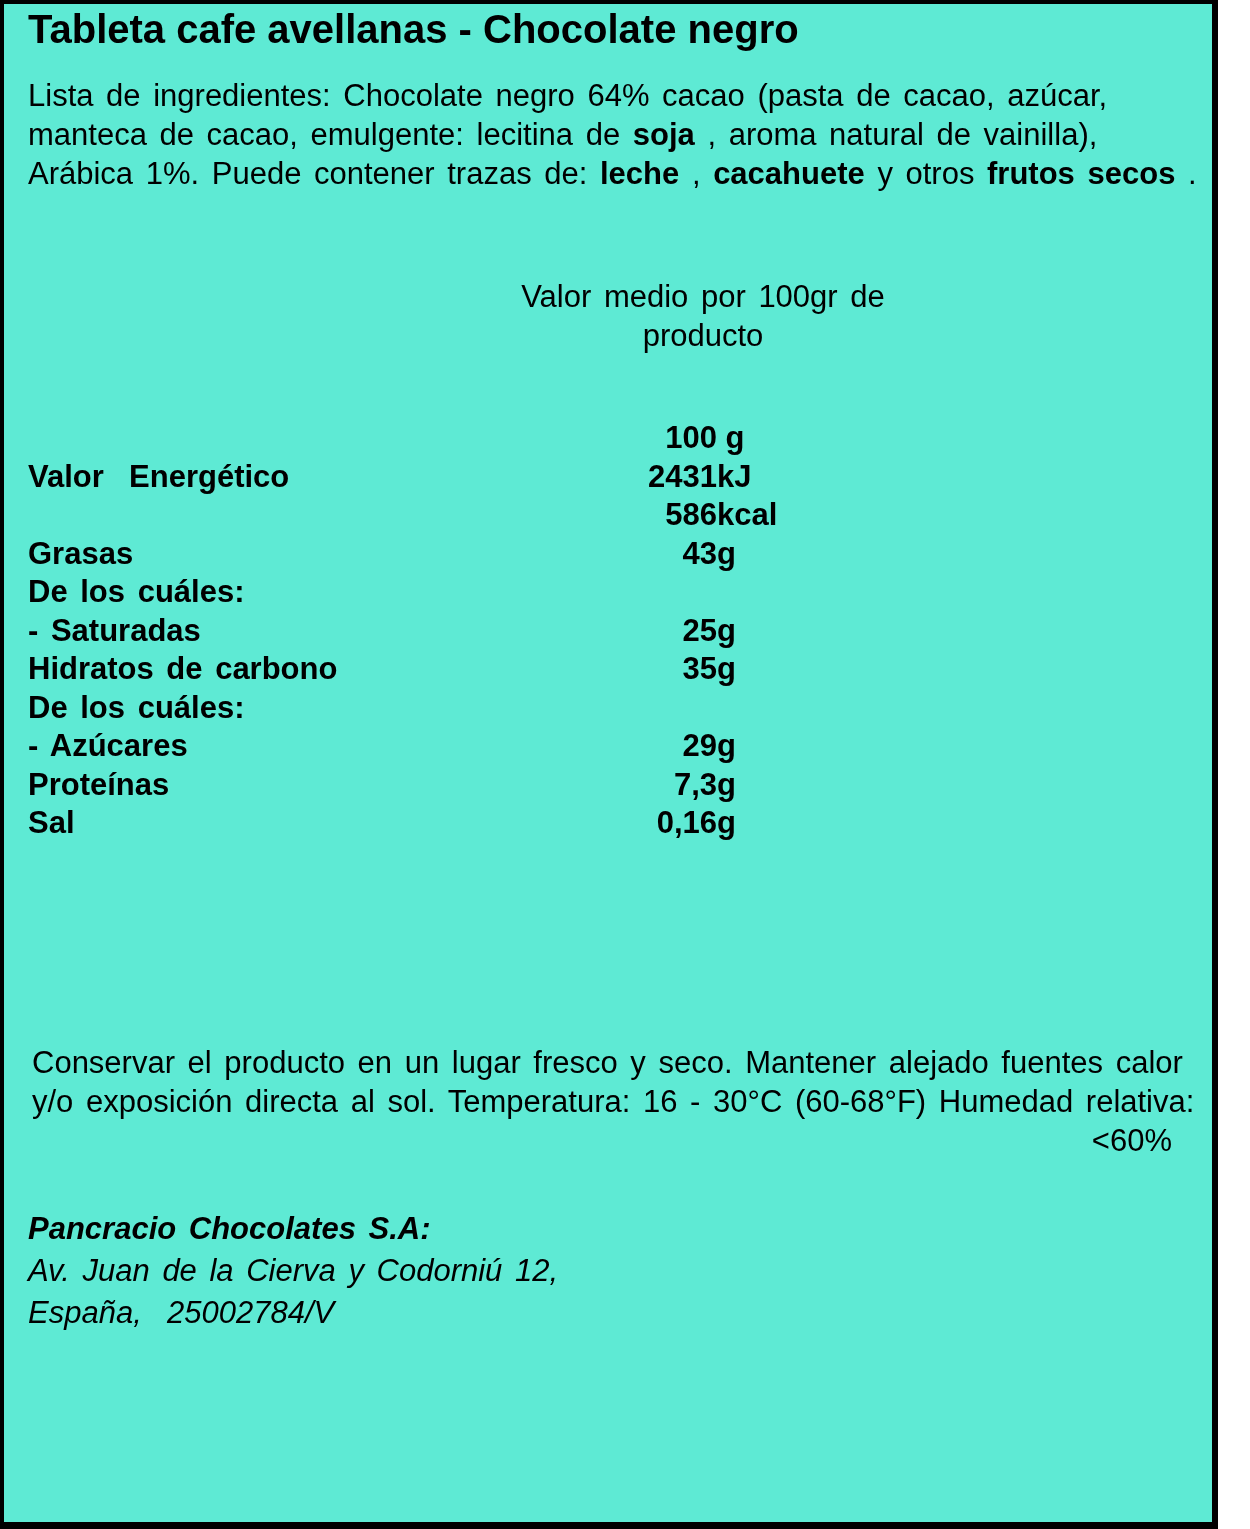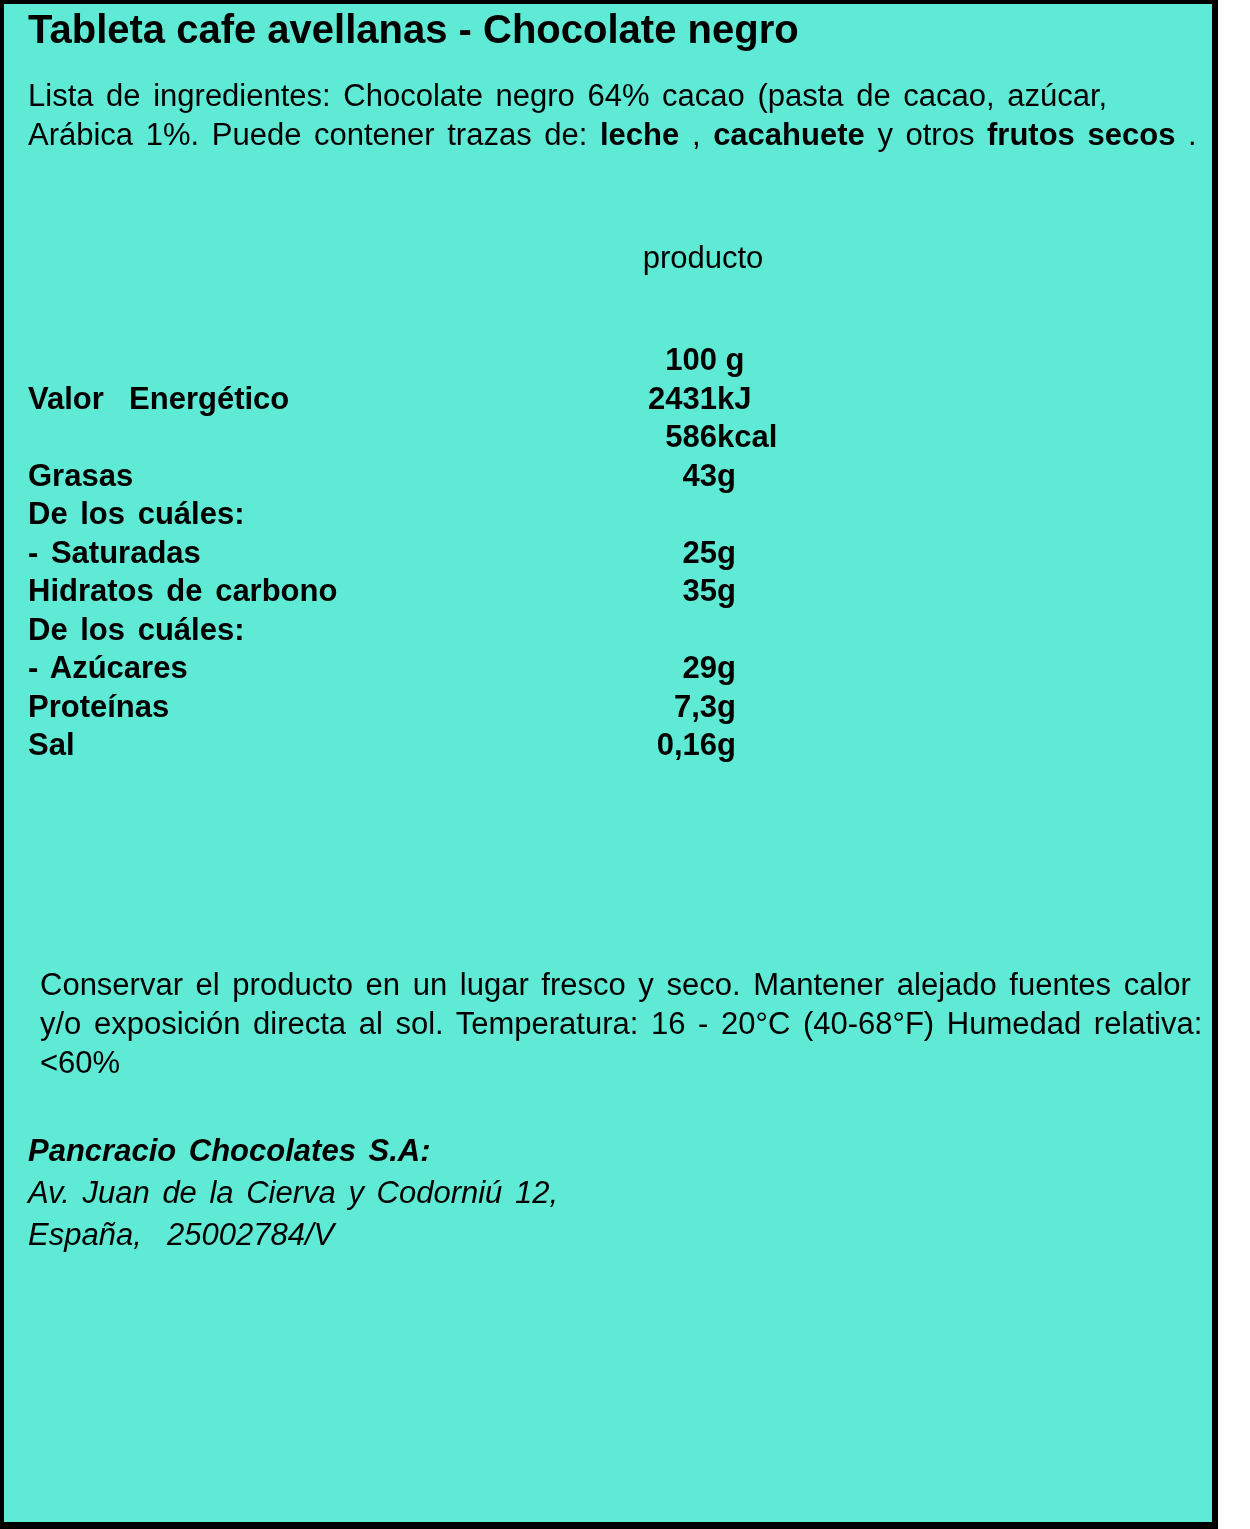--- a/index.html
+++ b/index.html
@@ -48,45 +48,47 @@
     padding: 0;
     vertical-align: top;
     line-height: 38px;
     white-space: pre;
     font-weight: bold;
   }
   td.lbl { word-spacing: 4px; }
   td.ind { padding-left: 15px; }
   td.num { text-align: right; }
   td.unit { padding-left: 3px; }
-  .storage { margin: 200px 0 0 12px; }
+  .storage { margin: 200px 0 0 4px; text-align: right; }
   .weight {
     margin: 40px 0 0 0;
     font-size: 36px;
     line-height: 44px;
     font-weight: 700;
     white-space: pre;
   }
   .mfr { margin: 48px 0 0 0; }
   .mfr .line { line-height: 42px; font-style: italic; }
   .mfr-name { font-weight: 700; }
 </style>
 </head>
 <body>
 
 <div class="sheet">
 
   <h1 class="title">Tableta cafe avellanas - Chocolate negro</h1>
 
   <div class="ingredients">
       <div class="line"><span>Lista de ingredientes: Chocolate negro 64% cacao (pasta de cacao, azúcar,</span></div>
+      <div class="line"><span>manteca de cacao, emulgente: lecitina de </span><span class="b">soja</span><span> , aroma natural de vainilla),</span></div>
       <div class="line"><span>Arábica 1%. Puede contener trazas de: </span><span class="b">leche</span><span> , </span><span class="b">cacahuete</span><span> y otros </span><span class="b">frutos secos</span><span> .</span></div>
     </div>
 
   <div class="nut-header">
+    <div class="line">Valor medio por 100gr de</div>
     <div class="line">producto</div>
   </div>
 
   <table class="nut">
     <colgroup>
       <col style="width:502px">
       <col style="width:187px">
       <col style="width:421px">
     </colgroup>
     <tbody>
@@ -143,21 +145,21 @@
         <tr>
           <td class="lbl">Sal</td>
           <td class="num">0,16</td>
           <td class="unit">g</td>
         </tr>
       </tbody>
   </table>
 
   <div class="storage">
       <div class="line">Conservar el producto en un lugar fresco y seco. Mantener alejado fuentes calor</div>
-      <div class="line">y/o exposición directa al sol. Temperatura: 16 - 20°C (40-68°F) Humedad relativa:</div>
+      <div class="line">y/o exposición directa al sol. Temperatura: 16 - 30°C (60-68°F) Humedad relativa:</div>
       <div class="line">&lt;60%</div>
     </div>
 
 
   <div class="mfr">
     <div class="line mfr-name">Pancracio Chocolates S.A:</div>
     <div class="line">Av. Juan de la Cierva y Codorniú 12,</div>
     <div class="line">España,  25002784/V</div>
   </div>
 

